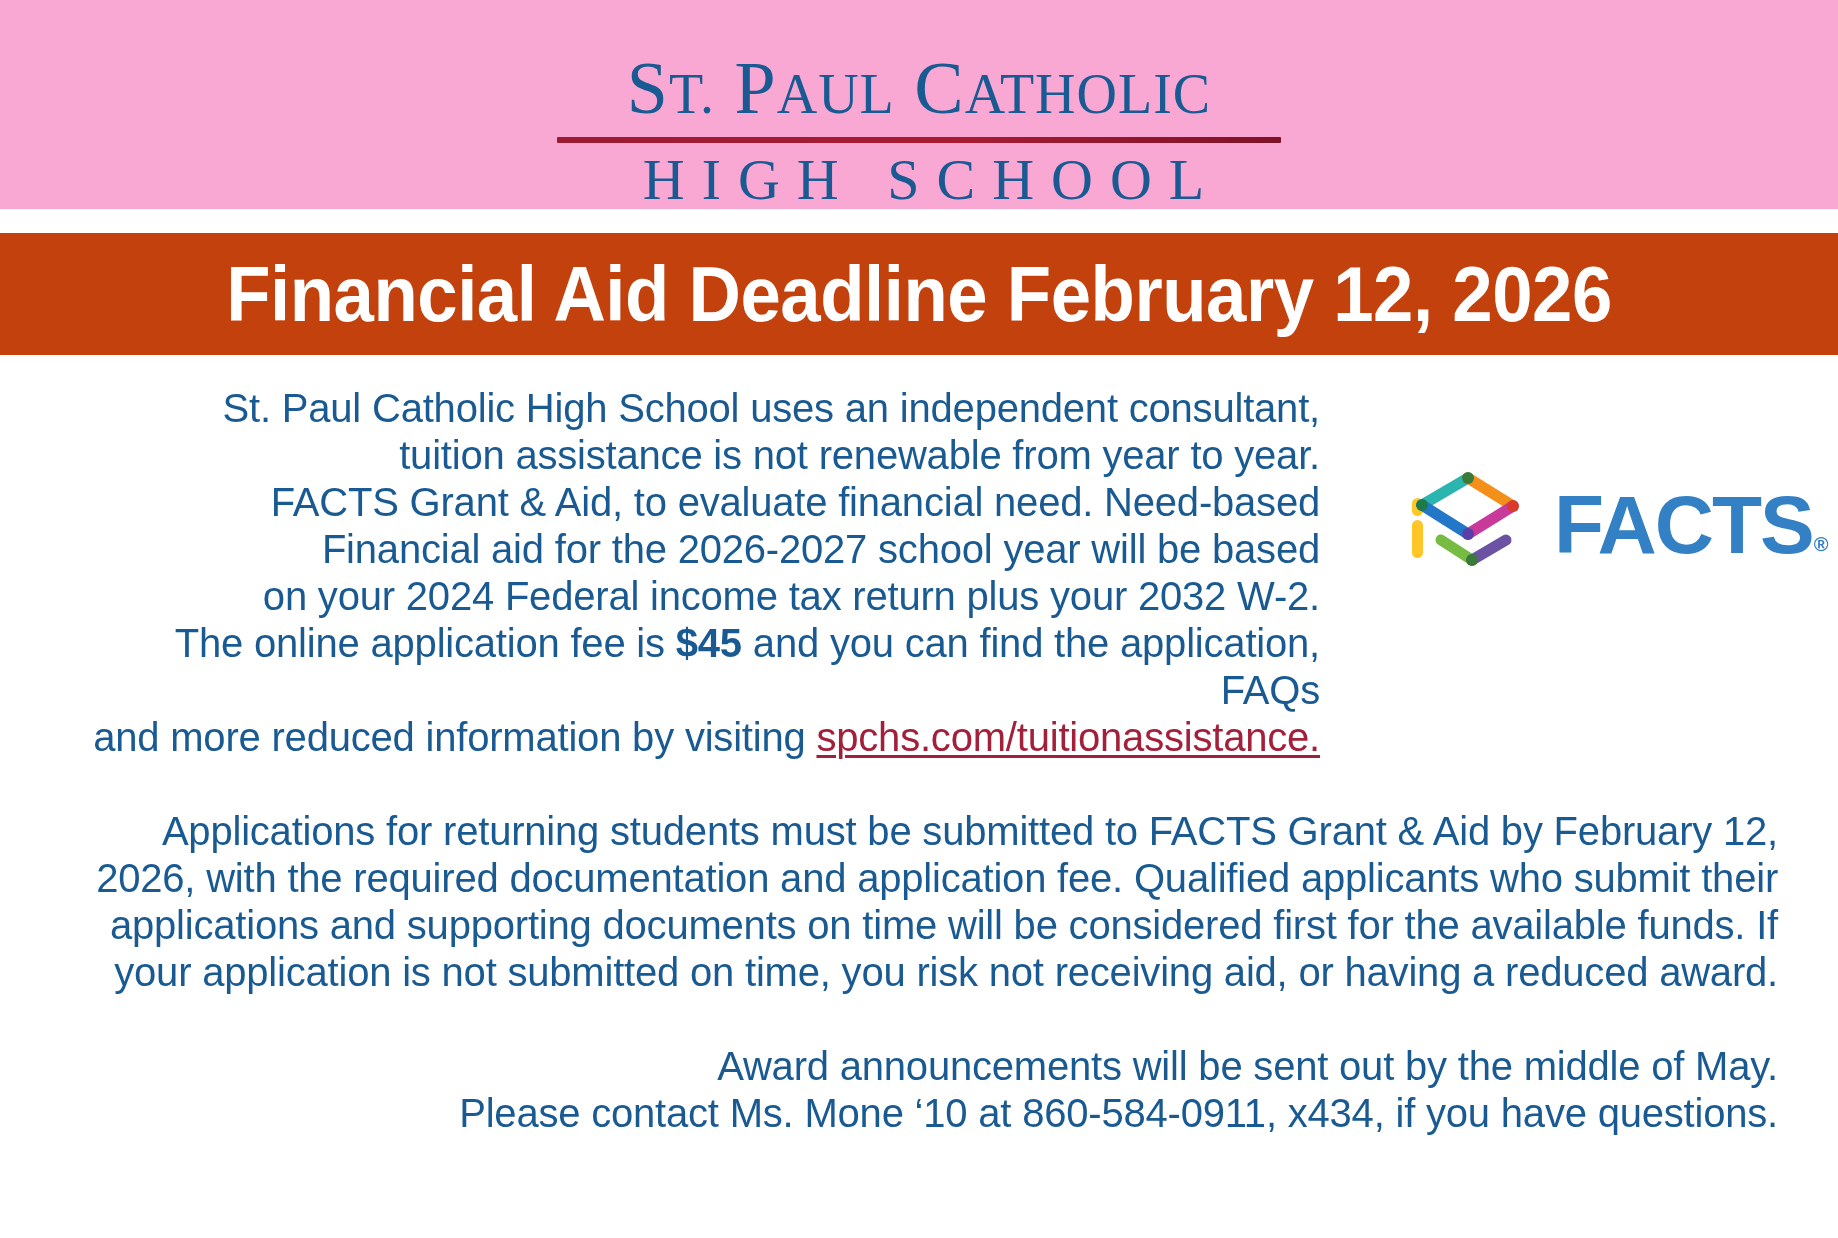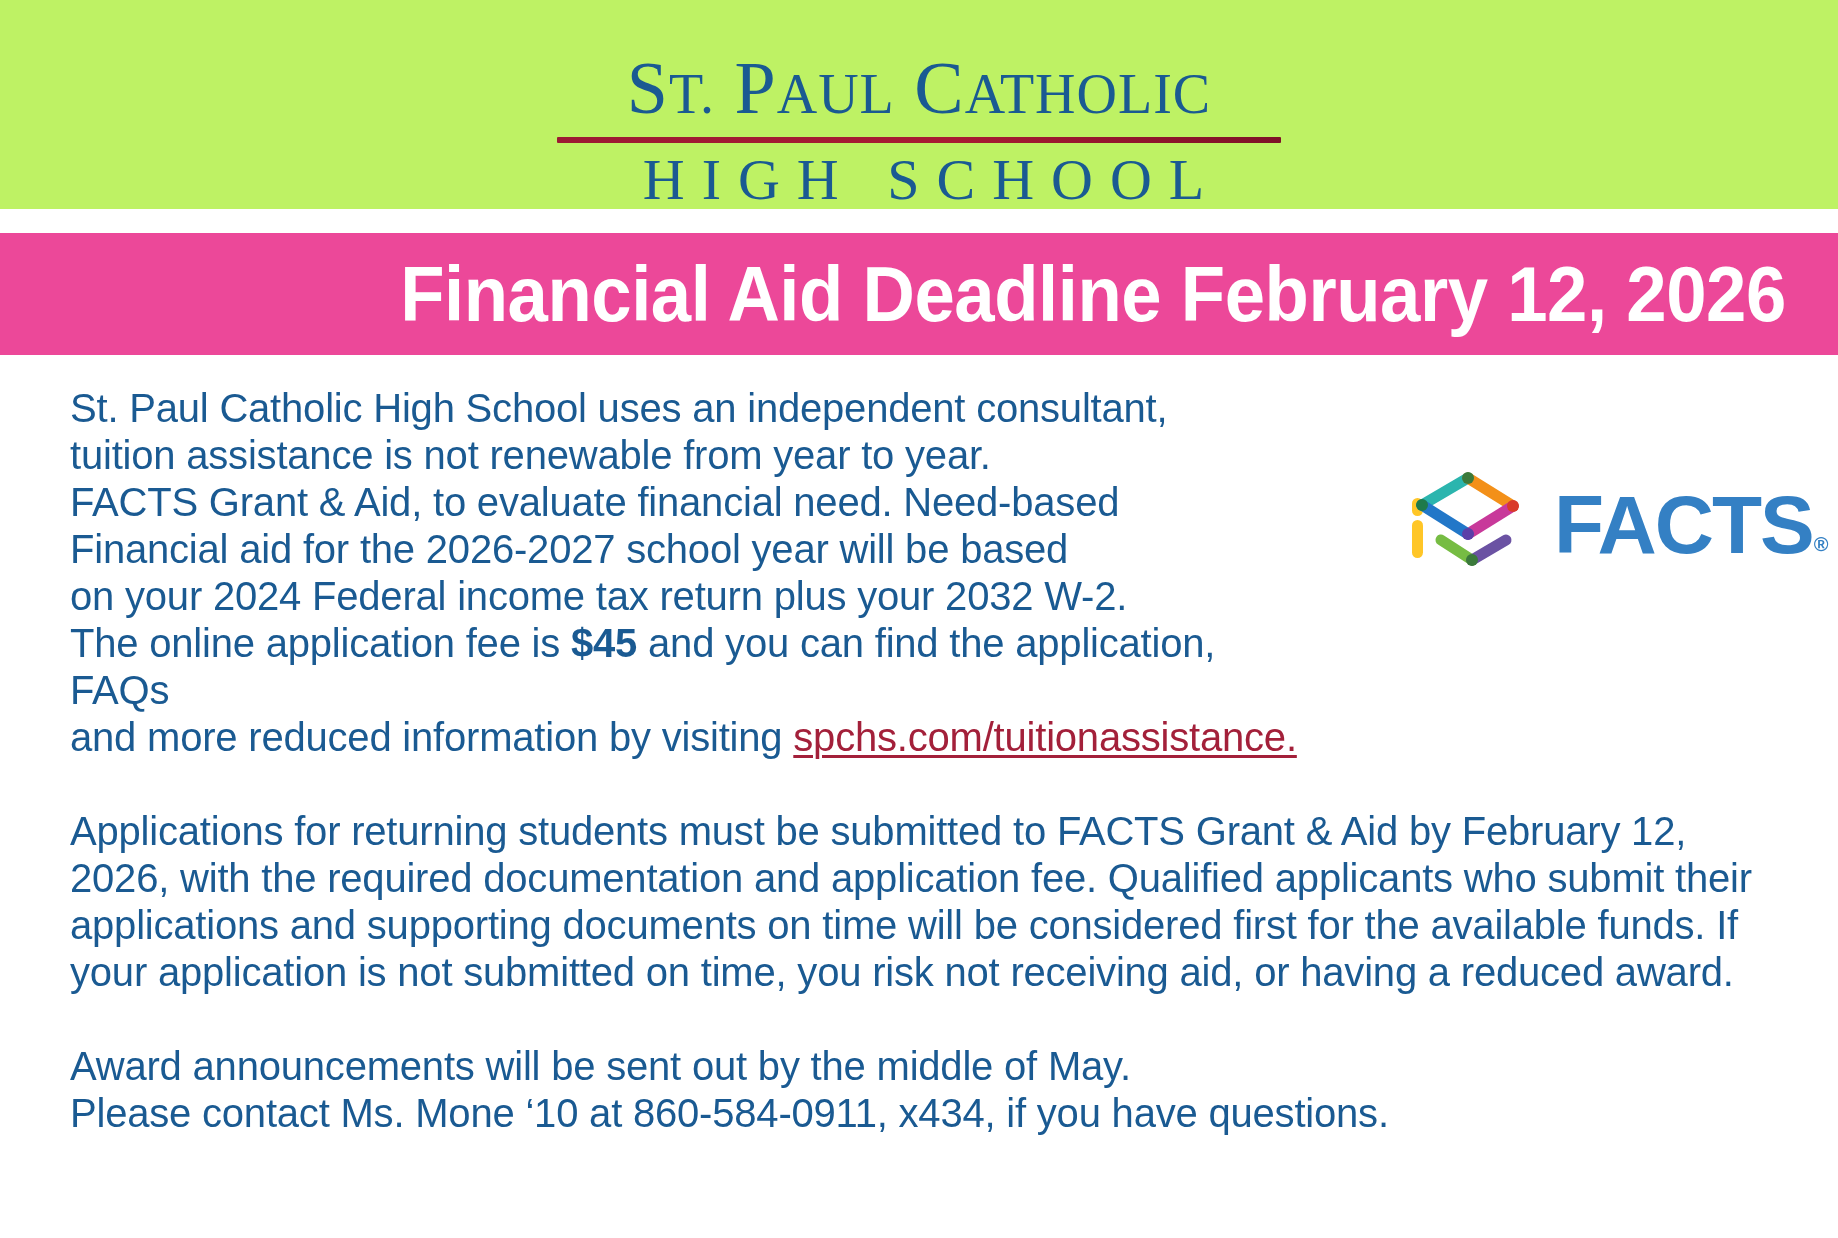--- a/index.html
+++ b/index.html
@@ -14,21 +14,21 @@
     overflow: hidden;
     font-family: "Liberation Sans", sans-serif;
     position: relative;
   }
 
   
   .logo-block {
     width: 100%;
     padding-top: 52px;
     text-align: center;
-    background: #bef264;
+    background: #f9a8d4;
   }
   .logo-name {
     font-family: "Liberation Serif", serif;
     color: #1A5A92;
     font-size: 74px;
     line-height: 0.98;
     font-weight: 400;
     letter-spacing: 1px;
     white-space: nowrap;
   }
@@ -54,24 +54,24 @@
     margin-top: 8px;
     line-height: 1;
     white-space: nowrap;
   }
 
   
   .banner {
     margin-top: 24px;
     width: 100%;
     height: 122px;
-    background: #ec4899;
+    background: #c2410c;
     display: flex;
     align-items: center;
-    justify-content: flex-end;
+    justify-content: center;
     overflow: hidden;
   }
   .banner-title {
     color: #ffffff;
     font-family: "Liberation Sans Narrow", "Liberation Sans", sans-serif;
     font-weight: bold;
     font-size: 78px;
     line-height: 1;
     letter-spacing: -0.5px;
     transform: scaleX(0.93);
@@ -85,20 +85,21 @@
     position: relative;
     padding: 30px 60px 0 70px;
     color: #1A5A92;
   }
   .para {
     font-size: 40px;
     line-height: 47px;
     color: #1A5A92;
     letter-spacing: -0.2px;
     max-width: 1710px;
+    text-align: right;
   }
   .para.narrow {
     max-width: 1250px;
   }
   .para .bold {
     font-weight: bold;
   }
   .para .link {
     color: #A3203A;
     text-decoration: underline;

